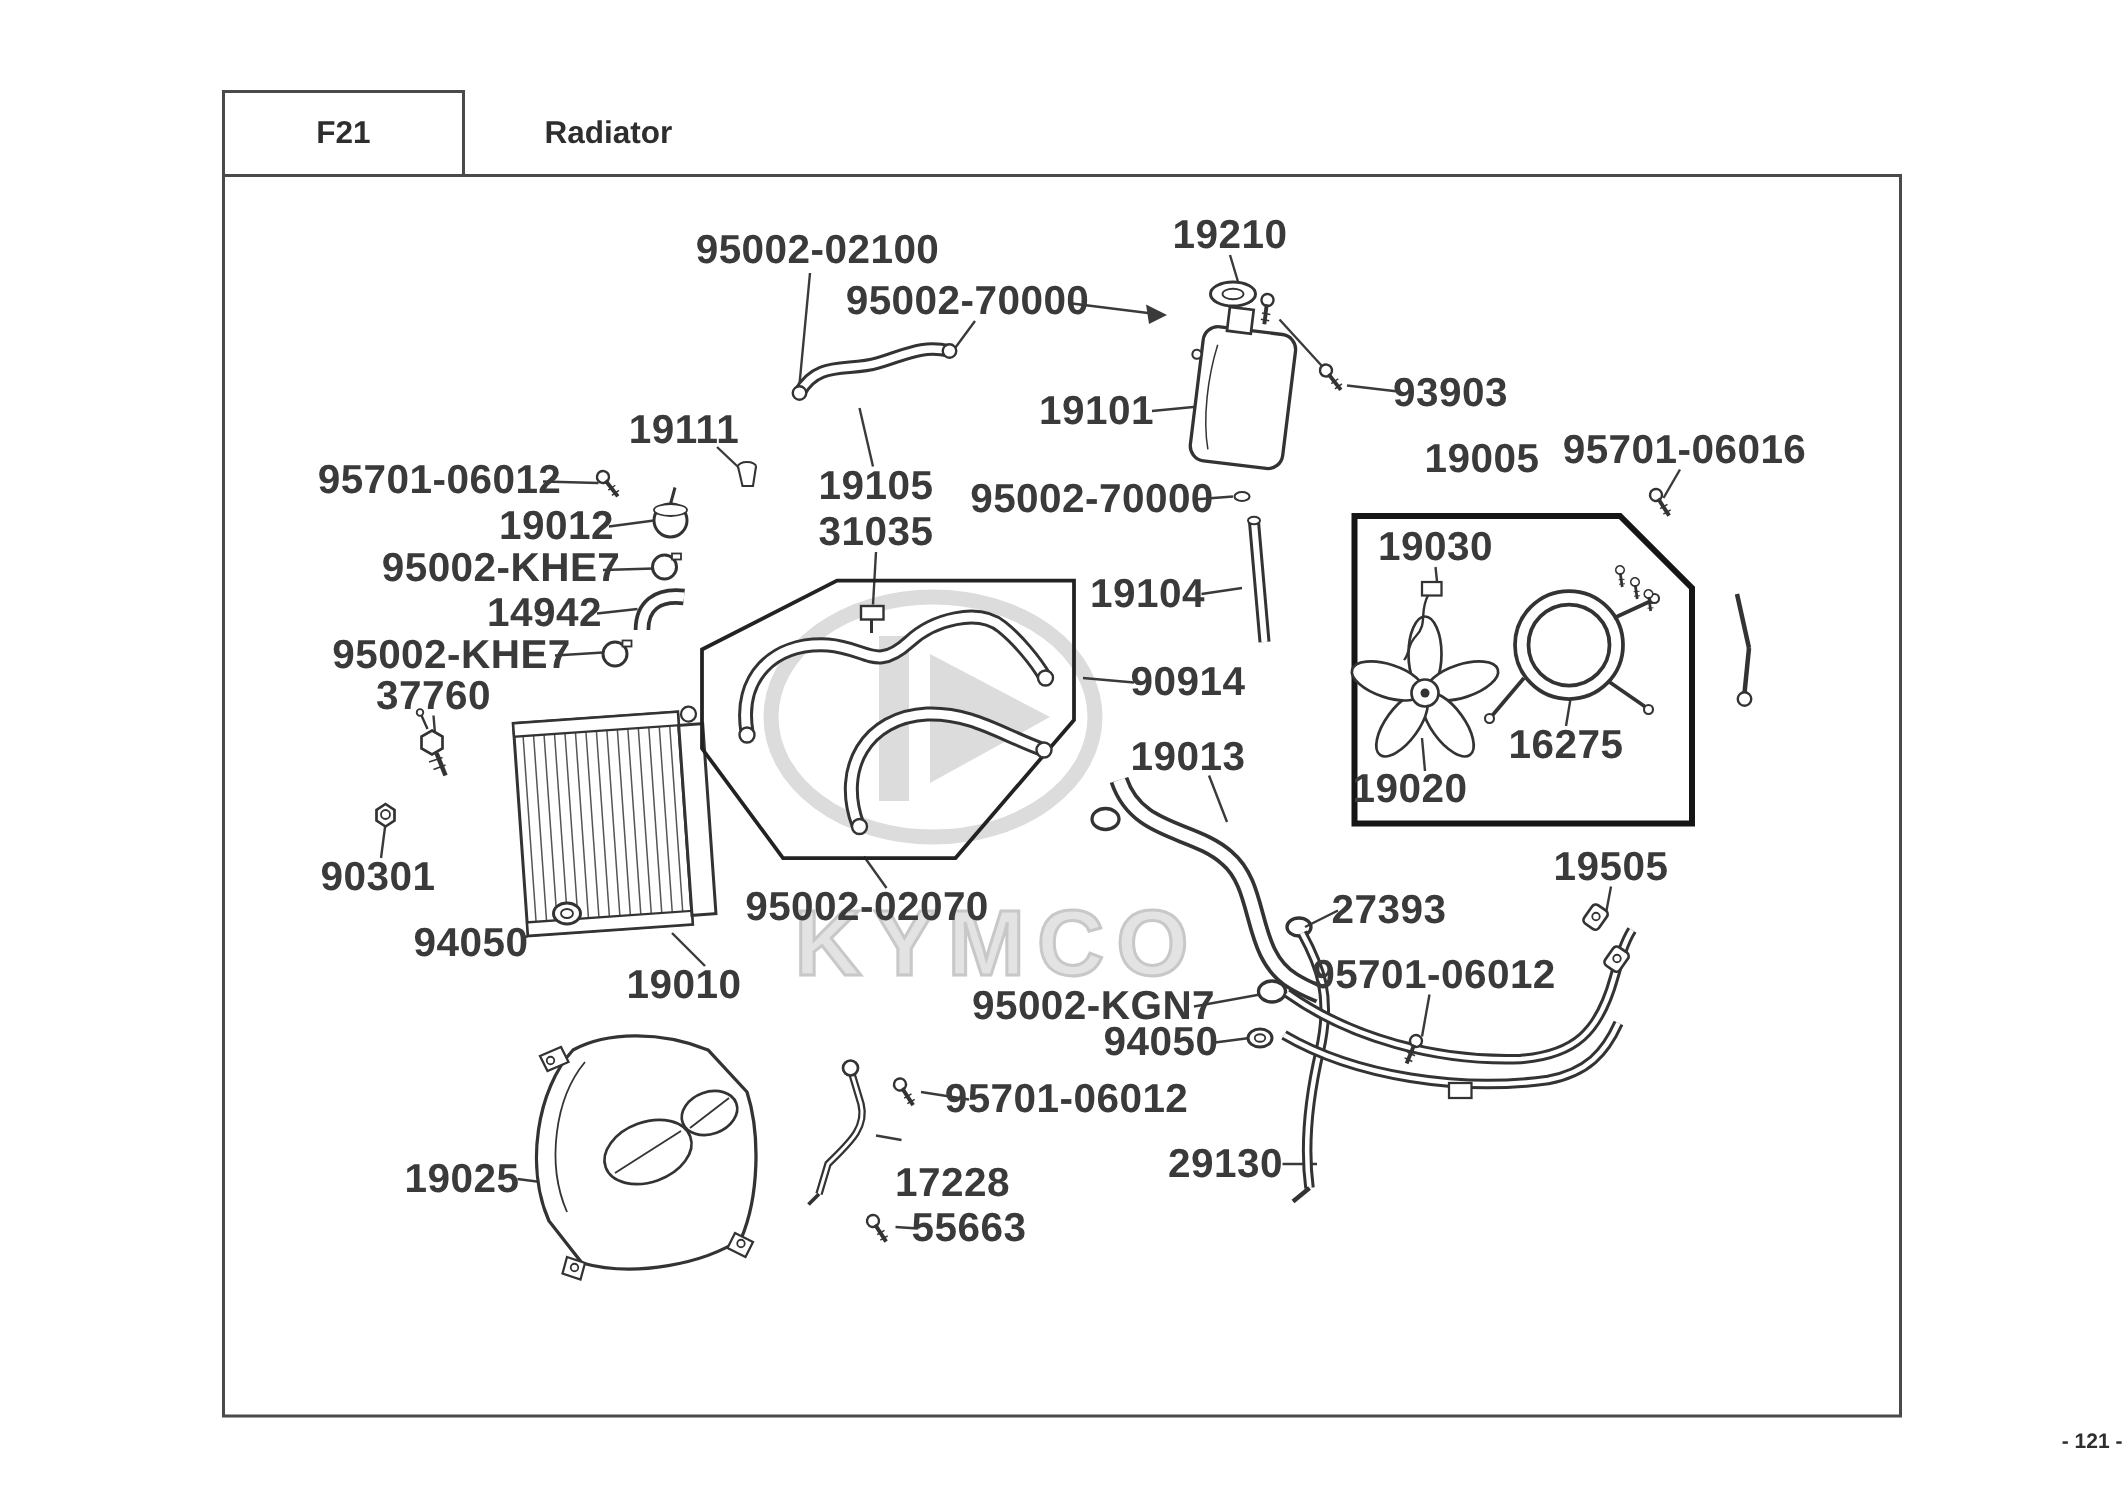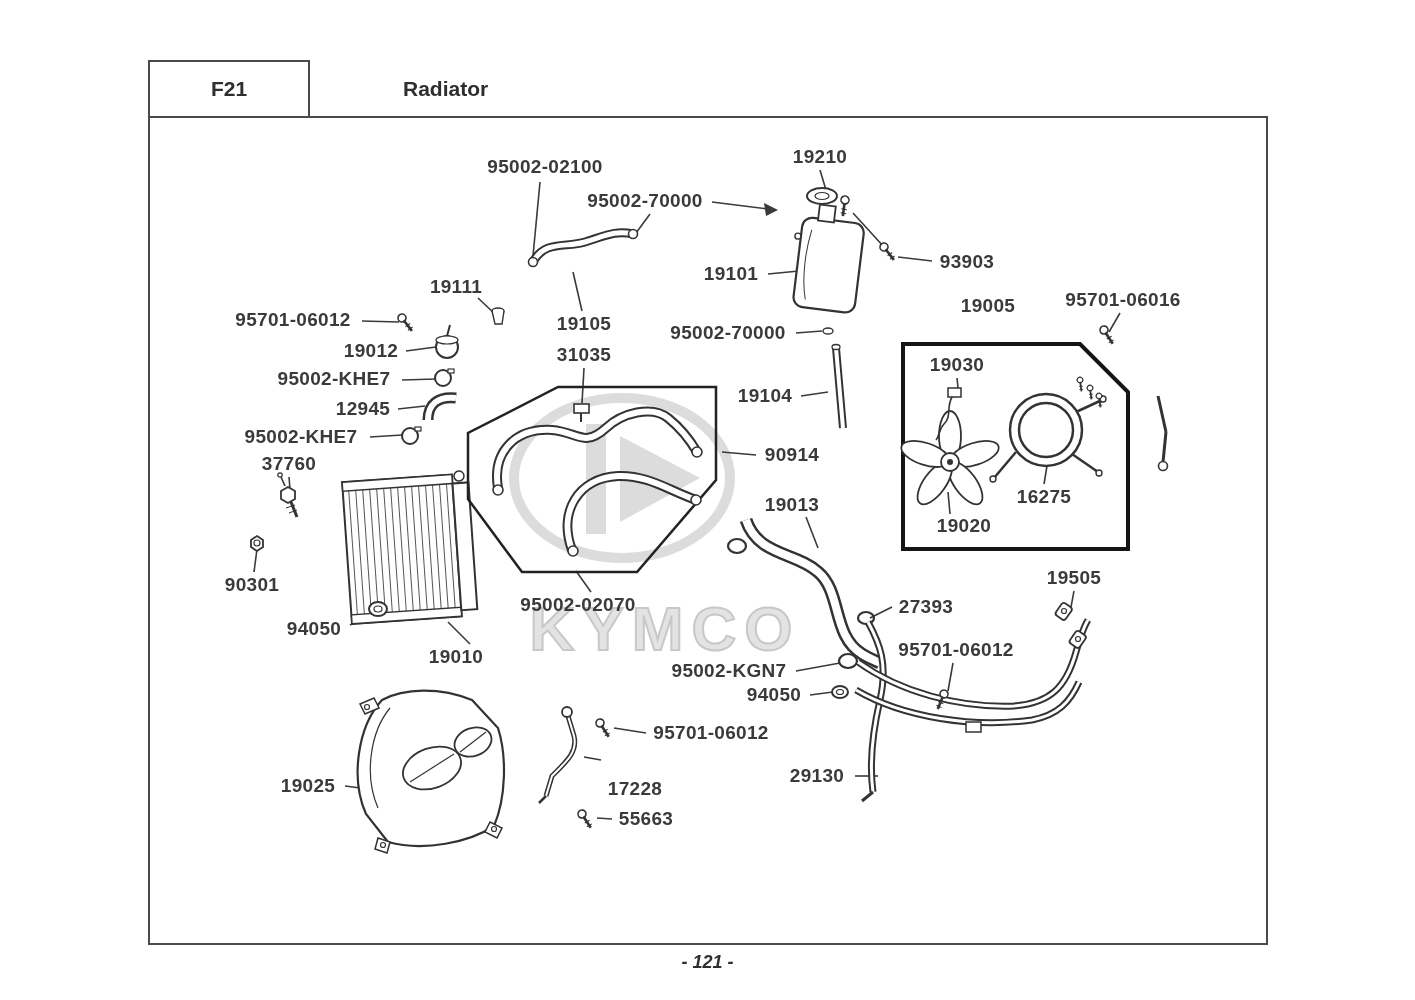--- a/index.html
+++ b/index.html
@@ -3,26 +3,26 @@
 <meta charset="utf-8">
 <style>
   html,body{margin:0;padding:0;background:#fff;}
   #page{position:relative;width:1415px;height:1000px;background:#fff;overflow:hidden;
         font-family:"Liberation Sans",sans-serif;}
   .frame{position:absolute;border:2px solid #4a4a4a;box-sizing:border-box;background:transparent;}
   #code-box{left:148px;top:60px;width:162px;height:58px;display:flex;align-items:center;justify-content:center;}
   #main-box{left:148px;top:116px;width:1120px;height:829px;}
   #code-text{font-size:21px;font-weight:bold;color:#2e2e2e;}
   #doc-title{position:absolute;left:363px;top:60px;height:58px;display:flex;align-items:center;
-             font-size:21px;font-weight:bold;color:#2e2e2e;margin-left:40px;}
+             font-size:21px;font-weight:bold;color:#2e2e2e;}
   #diagram-svg{position:absolute;left:0;top:0;}
   .lbl{position:absolute;transform:translate(-50%,-50%);white-space:nowrap;
-       font-size:19px;font-weight:700;color:#3a3a3a;letter-spacing:.3px;}
-  #page-num{position:absolute;left:0;top:952px;width:100%;text-align:center;
-            font-size:18px;font-weight:bold;color:#2e2e2e;font-style:italic;}
+       font-size:27px;font-weight:700;color:#3a3a3a;letter-spacing:.3px;}
+  #page-num{position:absolute;left:0;top:952px;width:100%;text-align:right;
+            font-size:14px;font-weight:bold;color:#2e2e2e;}
 </style>
 </head>
 <body>
 
 <div id="page">
 
   <div class="frame" id="code-box">
     <span id="code-text">F21</span>
   </div>
   <div id="doc-title">Radiator</div>
@@ -278,32 +278,32 @@
   <div class="lbl" style="left:645px;top:201px">95002-70000</div>
   <div class="lbl" style="left:820px;top:157px">19210</div>
   <div class="lbl" style="left:731px;top:274px">19101</div>
   <div class="lbl" style="left:967px;top:262px">93903</div>
   <div class="lbl" style="left:988px;top:306px">19005</div>
   <div class="lbl" style="left:1123px;top:300px">95701-06016</div>
   <div class="lbl" style="left:456px;top:287px">19111</div>
   <div class="lbl" style="left:293px;top:320px">95701-06012</div>
   <div class="lbl" style="left:371px;top:351px">19012</div>
   <div class="lbl" style="left:334px;top:379px">95002-KHE7</div>
-  <div class="lbl" style="left:363px;top:409px">12945</div>
+  <div class="lbl" style="left:363px;top:409px">14942</div>
   <div class="lbl" style="left:301px;top:437px">95002-KHE7</div>
   <div class="lbl" style="left:289px;top:464px">37760</div>
   <div class="lbl" style="left:584px;top:324px">19105</div>
   <div class="lbl" style="left:584px;top:355px">31035</div>
   <div class="lbl" style="left:728px;top:333px">95002-70000</div>
   <div class="lbl" style="left:765px;top:396px">19104</div>
   <div class="lbl" style="left:957px;top:365px">19030</div>
   <div class="lbl" style="left:792px;top:455px">90914</div>
   <div class="lbl" style="left:792px;top:505px">19013</div>
   <div class="lbl" style="left:1044px;top:497px">16275</div>
-  <div class="lbl" style="left:964px;top:526px">19020</div>
+  <div class="lbl" style="left:940px;top:526px">19020</div>
   <div class="lbl" style="left:252px;top:585px">90301</div>
   <div class="lbl" style="left:314px;top:629px">94050</div>
   <div class="lbl" style="left:456px;top:657px">19010</div>
   <div class="lbl" style="left:578px;top:605px">95002-02070</div>
   <div class="lbl" style="left:926px;top:607px">27393</div>
   <div class="lbl" style="left:1074px;top:578px">19505</div>
   <div class="lbl" style="left:956px;top:650px">95701-06012</div>
   <div class="lbl" style="left:729px;top:671px">95002-KGN7</div>
   <div class="lbl" style="left:774px;top:695px">94050</div>
   <div class="lbl" style="left:711px;top:733px">95701-06012</div>

